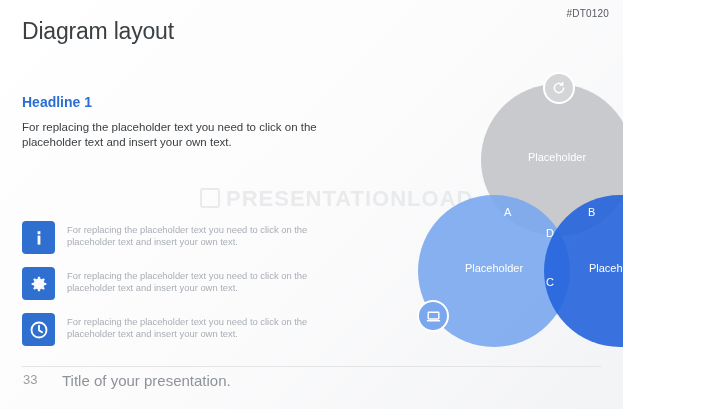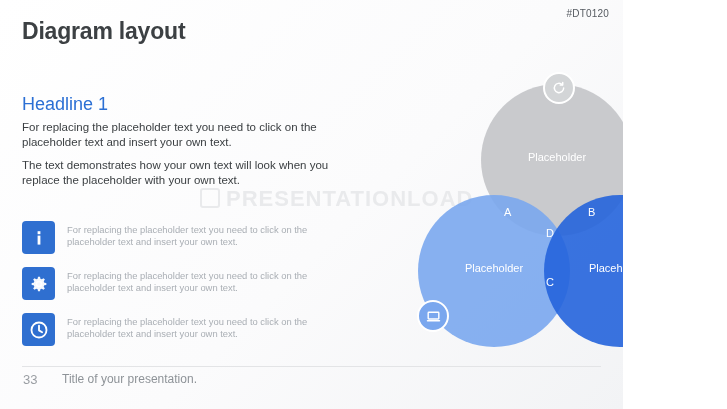--- a/index.html
+++ b/index.html
@@ -31,38 +31,38 @@
     color: #555a60;
     letter-spacing: 0.2px;
   }
   
   .title {
     position: absolute;
     left: 22px;
     top: 18px;
     font-size: 23px;
     color: #3c4043;
-    font-weight: bold;
+    font-weight: normal;
     letter-spacing: -0.2px;
   }
   .subtitle {
     position: absolute;
     left: 23px;
     top: 52px;
     font-size: 13px;
     color: #bdbfc2;
     font-weight: normal;
   }
   .headline {
     position: absolute;
     left: 22px;
     top: 94px;
-    font-size: 18px;
+    font-size: 14px;
     color: #2b6fd4;
-    font-weight: normal;
+    font-weight: bold;
   }
   .para {
     position: absolute;
     left: 22px;
     width: 310px;
     font-size: 11.5px;
     line-height: 15px;
     color: #3c4043;
   }
   .para.p1 { top: 120px; }
@@ -205,21 +205,21 @@
     position: absolute;
     left: 23px;
     top: 372px;
     font-size: 13px;
     color: #9a9ea3;
   }
   .footer-title {
     position: absolute;
     left: 62px;
     top: 372px;
-    font-size: 12px;
+    font-size: 15px;
     color: #8e9398;
   }
   .logo {
     position: absolute;
     right: 22px;
     top: 368px;
     display: flex;
     align-items: center;
   }
   .logo-mark {
@@ -237,21 +237,20 @@
 <body>
 
 <div class="slide">
 
   <div class="doc-code">#DT0120</div>
 
   <div class="title">Diagram layout</div>
 
   <div class="headline">Headline 1</div>
   <div class="para p1">For replacing the placeholder text you need to click on the placeholder text and insert your own text.</div>
-  <div class="para p2">The text demonstrates how your own text will look when you replace the placeholder with your own text.</div>
 
   <div class="bullets">
 
     <div class="bullet-row">
       <div class="bullet-icon">
         <svg width="20" height="20" viewBox="0 0 20 20" aria-hidden="true">
           <rect x="8.6" y="3.2" width="2.8" height="3" fill="#ffffff"></rect>
           <rect x="8.6" y="7.6" width="2.8" height="9" fill="#ffffff"></rect>
         </svg>
       </div>

